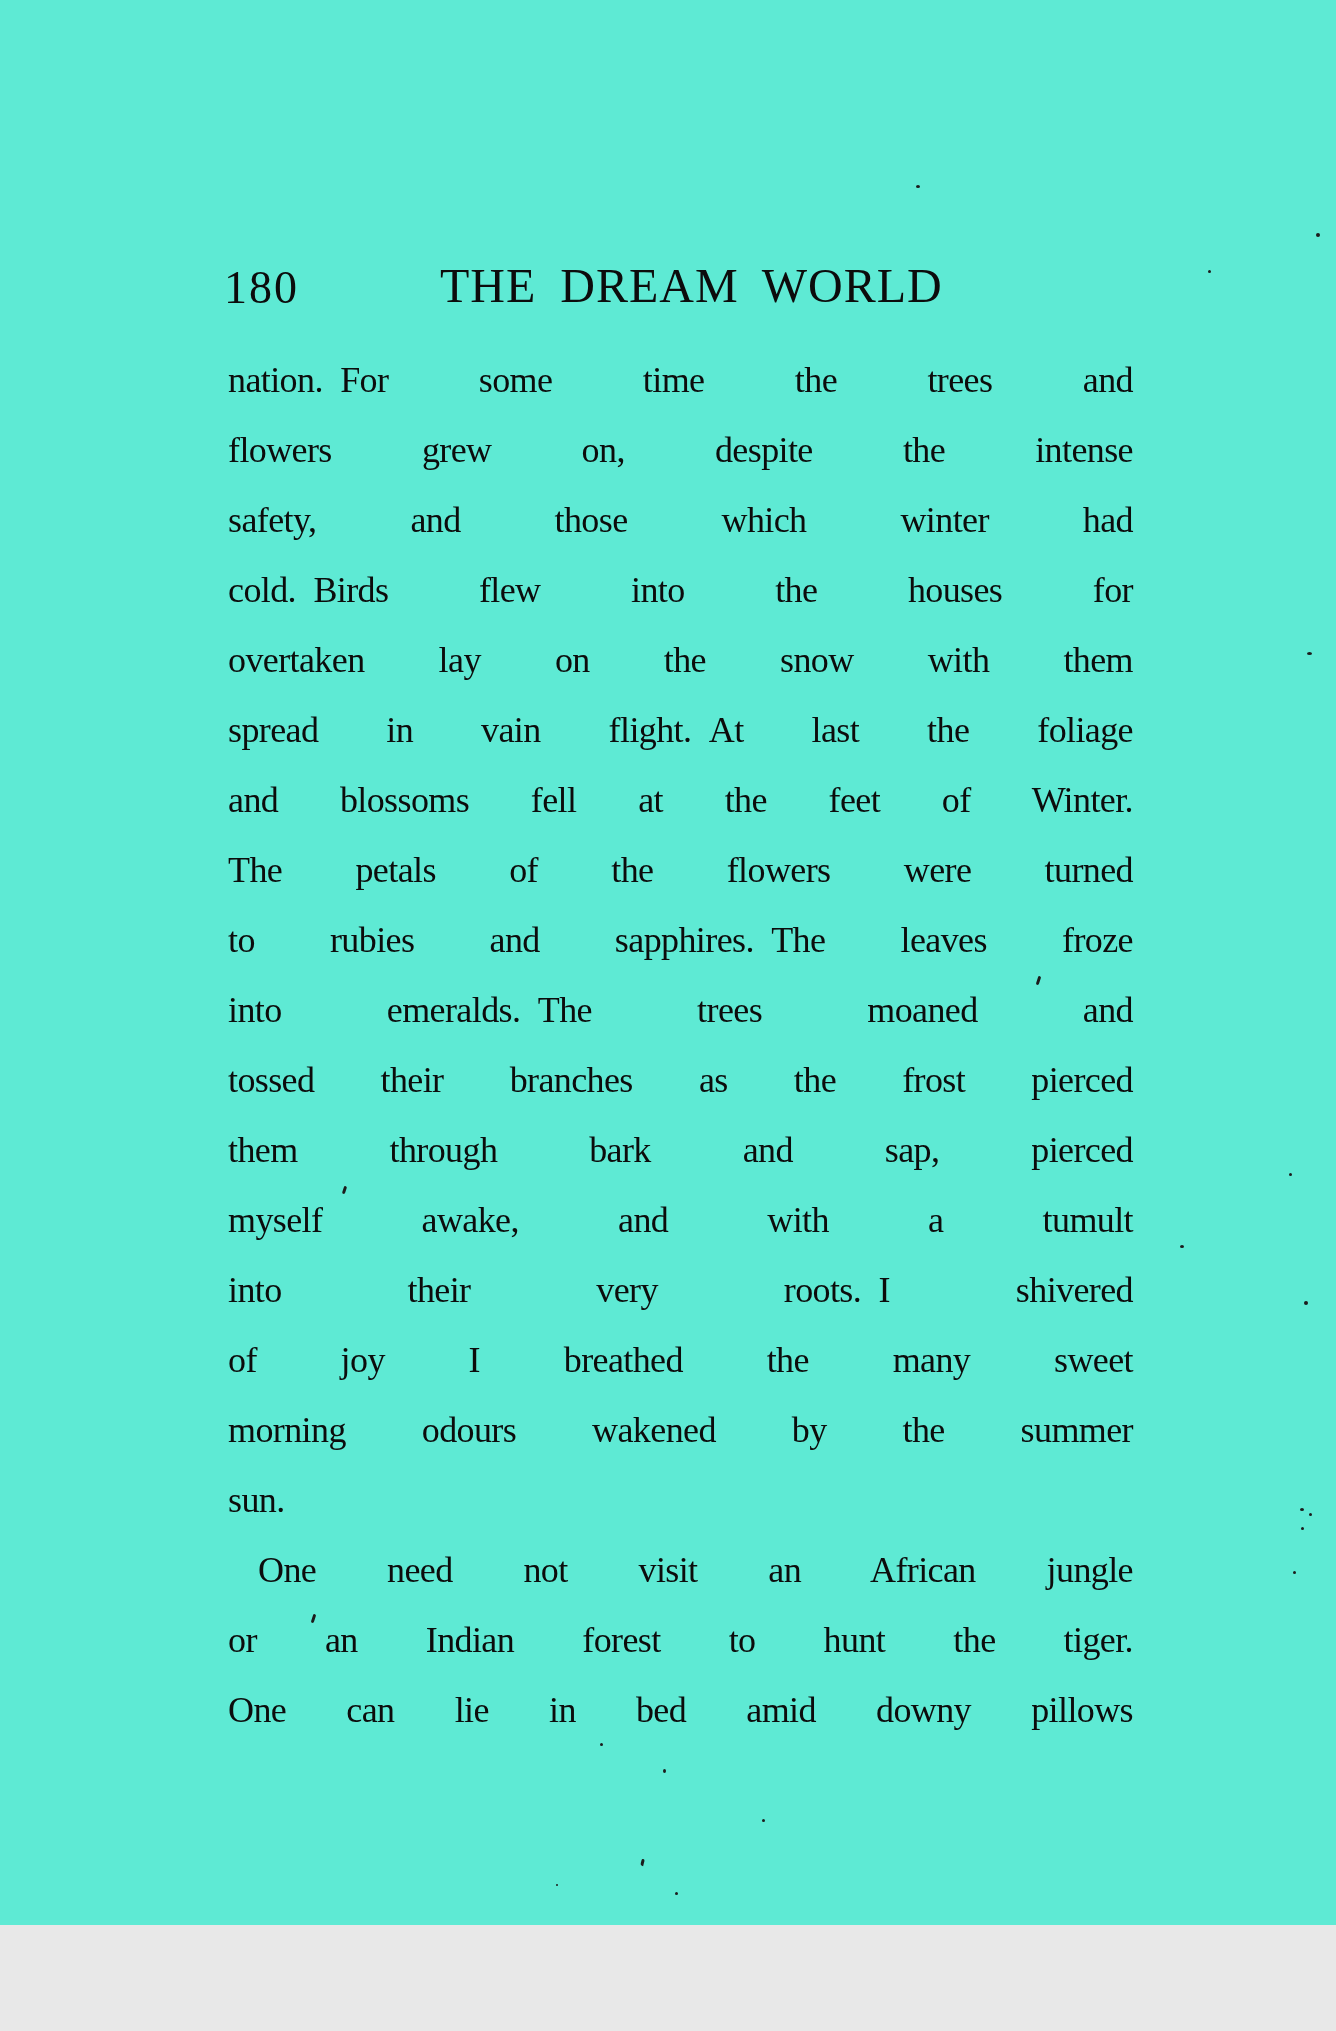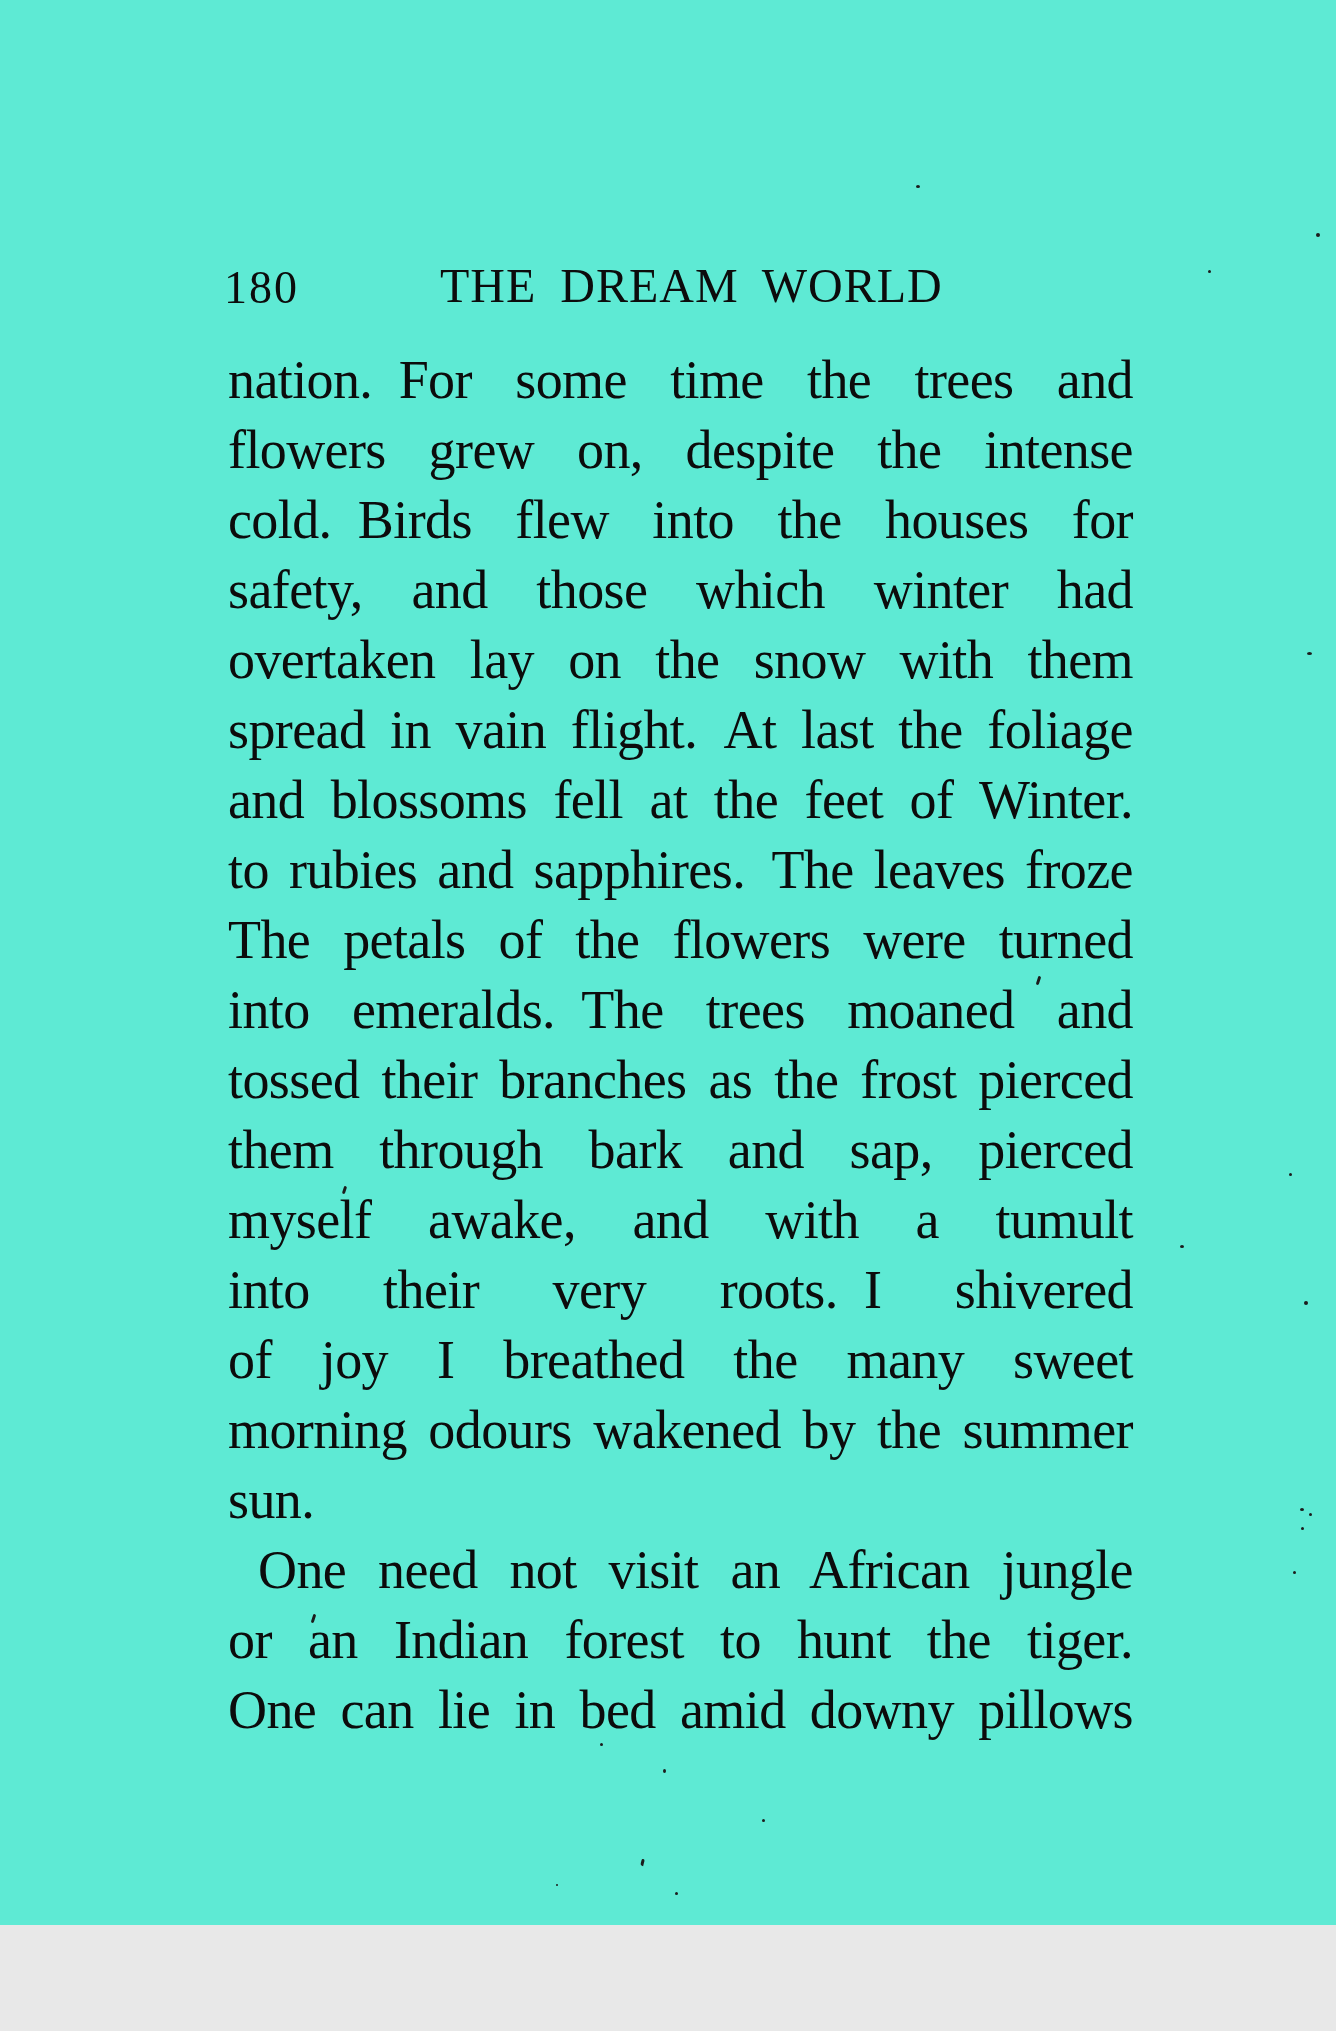--- a/index.html
+++ b/index.html
@@ -23,21 +23,21 @@
     font-size:48px;line-height:60px;
     letter-spacing:1px;word-spacing:11px;
     white-space:nowrap;
   }
   
   .text-block{
     position:absolute;left:228px;top:345px;width:905px;
   }
   .line{
     height:70px;line-height:70px;
-    font-size:54px;
+    font-size:36px;
     letter-spacing:-0.6px;
     text-align:justify;
     text-align-last:justify;
   }
   .line.no-just{text-align:right;text-align-last:left;}
   .line.indent{text-indent:30px;}
   
   .speck{position:absolute;background:#1c1c1c;border-radius:50%;}
   .tick{position:absolute;width:3px;height:9px;background:#1c1c1c;border-radius:2px;transform:rotate(18deg);}
   .comma{position:absolute;width:3px;height:7px;background:#1c1c1c;border-radius:2px 2px 0 3px;transform:rotate(14deg);}
@@ -47,27 +47,27 @@
 
 <div class="page">
 
   <div class="folio">180</div>
 
   <div class="head-title">THE DREAM WORLD</div>
 
   <div class="text-block">
       <div class="line">nation. For some time the trees and</div>
       <div class="line">flowers grew on, despite the intense</div>
+      <div class="line">safety, and those which winter had</div>
       <div class="line">cold. Birds flew into the houses for</div>
-      <div class="line">safety, and those which winter had</div>
       <div class="line">overtaken lay on the snow with them</div>
       <div class="line">spread in vain flight. At last the foliage</div>
       <div class="line">and blossoms fell at the feet of Winter.</div>
+      <div class="line">The petals of the flowers were turned</div>
       <div class="line">to rubies and sapphires. The leaves froze</div>
-      <div class="line">The petals of the flowers were turned</div>
       <div class="line">into emeralds. The trees moaned and</div>
       <div class="line">tossed their branches as the frost pierced</div>
       <div class="line">them through bark and sap, pierced</div>
       <div class="line">myself awake, and with a tumult</div>
       <div class="line">into their very roots. I shivered</div>
       <div class="line">of joy I breathed the many sweet</div>
       <div class="line">morning odours wakened by the summer</div>
       <div class="line no-just">sun.</div>
       <div class="line indent">One need not visit an African jungle</div>
       <div class="line">or an Indian forest to hunt the tiger.</div>

